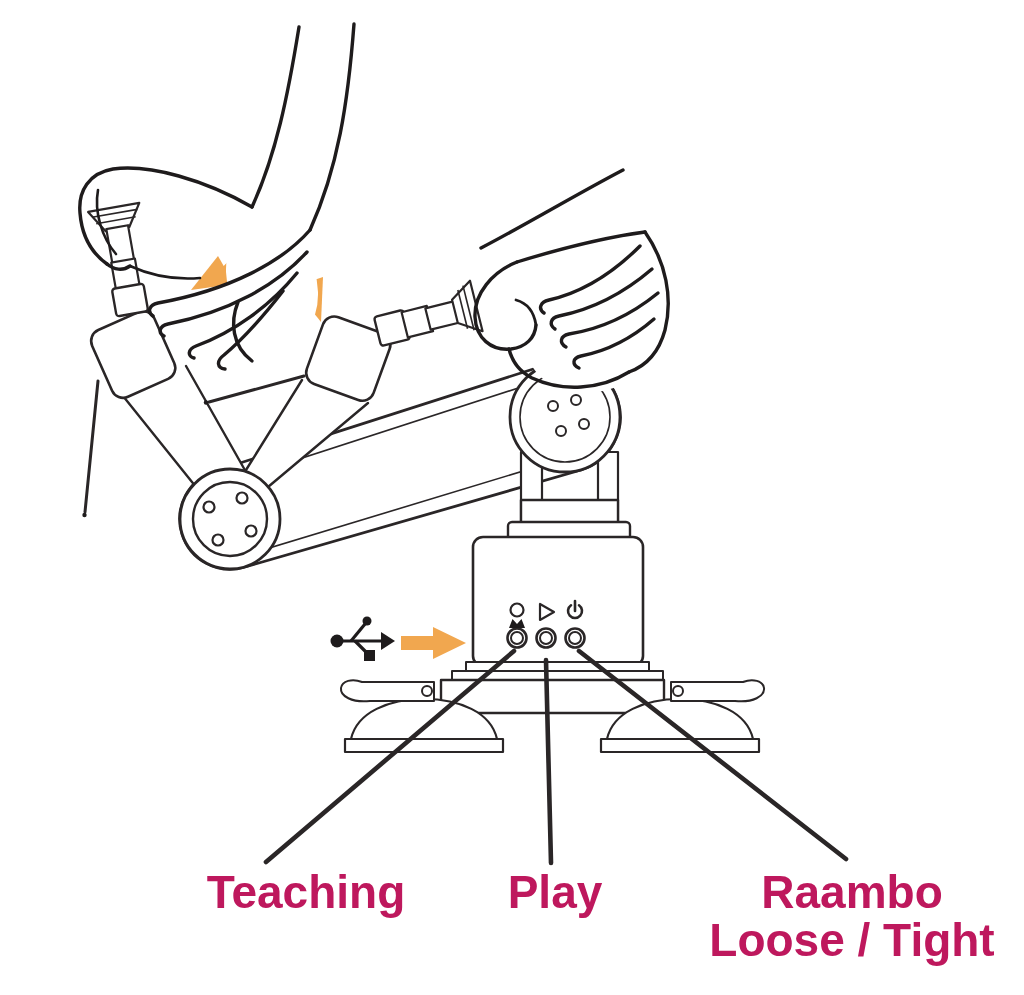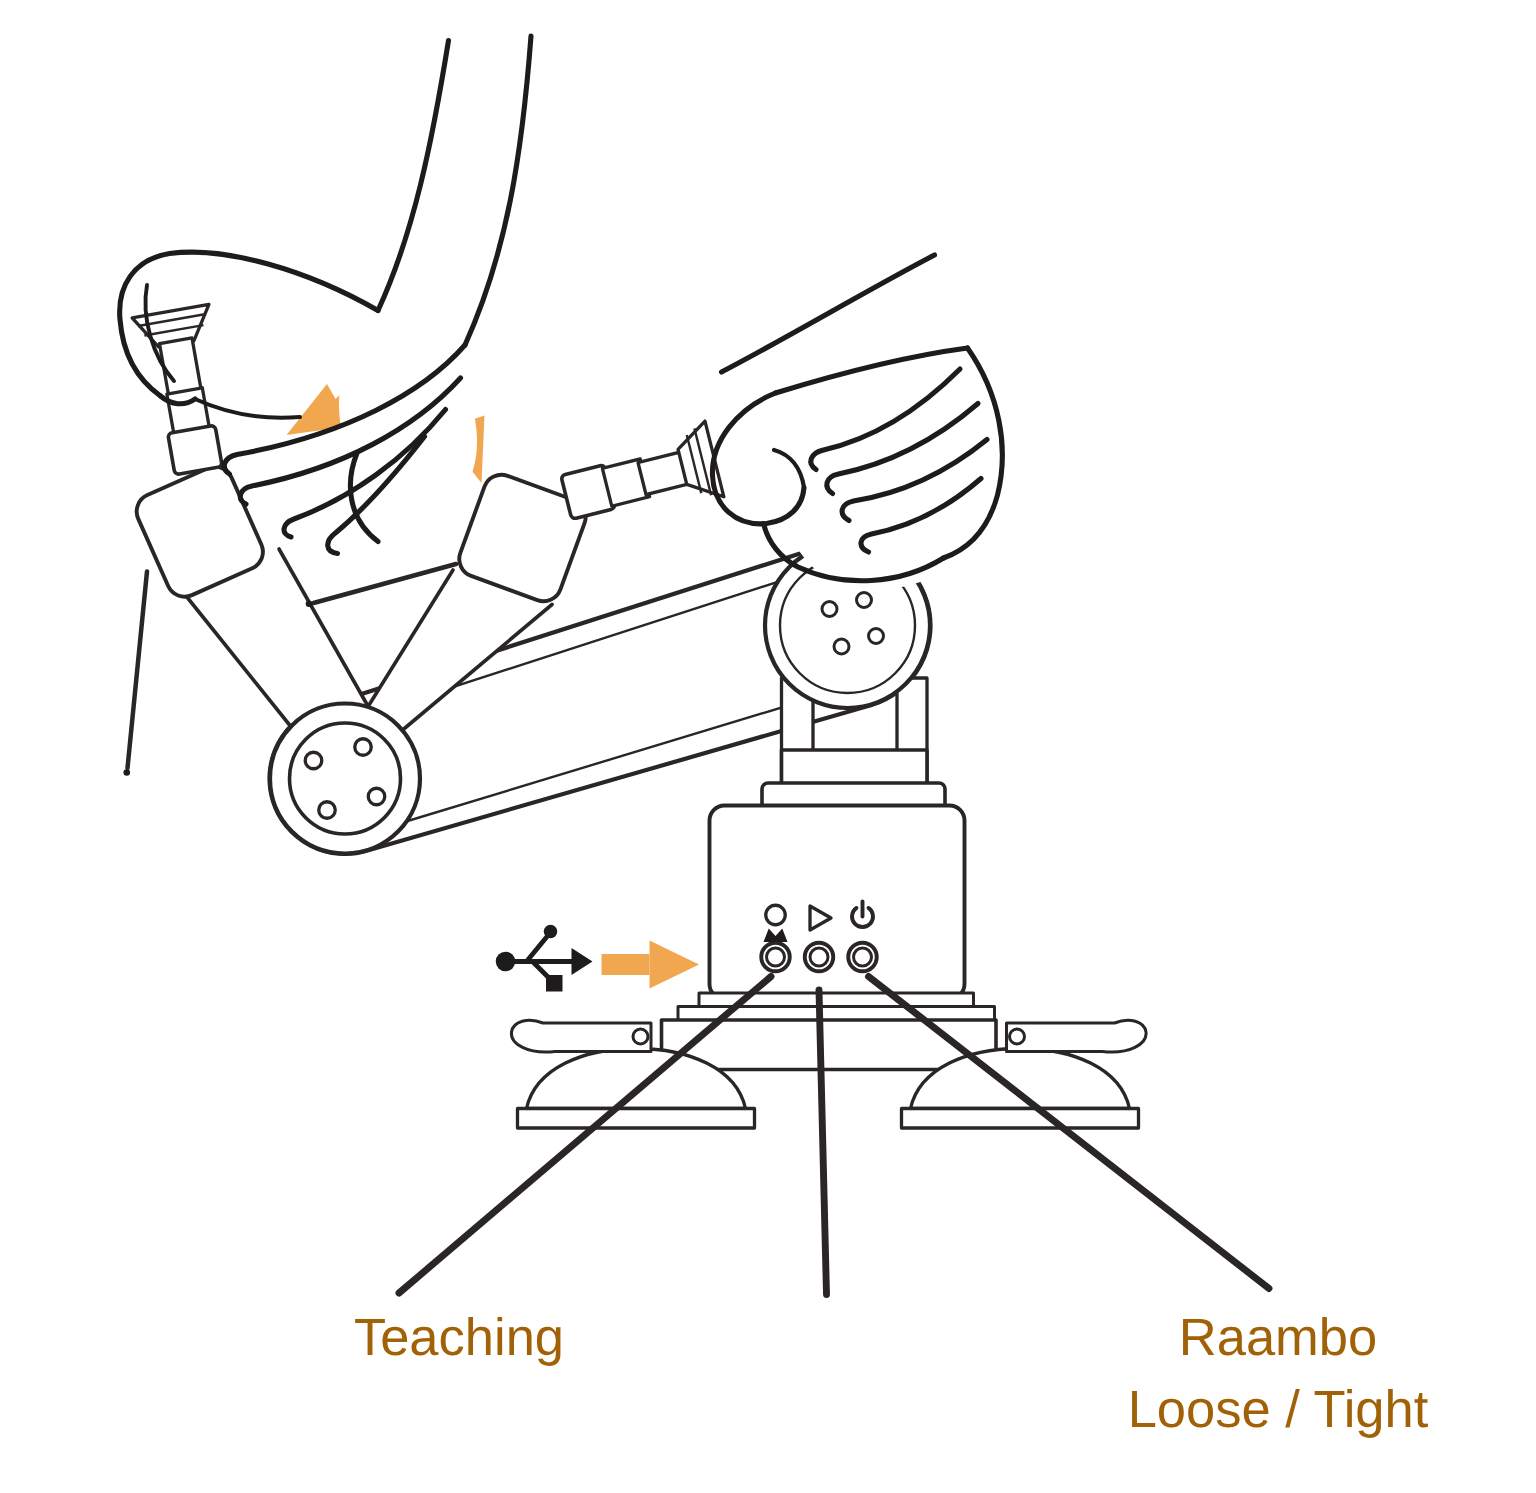--- a/index.html
+++ b/index.html
@@ -8,21 +8,21 @@
   svg{position:absolute;left:0;top:0;}
   .s{fill:#ffffff;stroke:#2a2627;stroke-width:2.4;stroke-linejoin:round;}
   .l{fill:none;stroke:#2a2627;stroke-width:2.4;stroke-linecap:round;stroke-linejoin:round;}
   .thin{fill:none;stroke:#2a2627;stroke-width:1.6;}
   .h{fill:none;stroke:#1e1b1c;stroke-width:3.4;stroke-linecap:round;stroke-linejoin:round;}
   .mask{fill:#ffffff;stroke:none;}
   .ink{fill:#1e1b1c;stroke:none;}
   .orange{fill:#f1a74f;stroke:none;}
   .orangeline{fill:none;stroke:#f1a74f;stroke-width:9;stroke-linecap:round;}
   .callout{fill:none;stroke:#2a2627;stroke-width:4.6;stroke-linecap:round;}
-  .lbl{position:absolute;font-weight:normal;font-size:35px;line-height:48px;color:#a16207;
+  .lbl{position:absolute;font-weight:bold;font-size:46px;line-height:48px;color:#be185d;
        text-align:center;white-space:nowrap;}
 </style>
 </head>
 <body>
 
 <div id="page">
 
 <svg width="1024" height="995" viewBox="0 0 1024 995">
 
   <g>
@@ -195,18 +195,21 @@
   </g>
 
   <path class="callout" d="M 514,651 L 266,862"></path>
   <path class="callout" d="M 546,660 L 551,863"></path>
   <path class="callout" d="M 579,651 L 846,859"></path>
 </svg>
 
 <div class="lbl" style="left:131px;top:868px;width:350px;">
   <div>Teaching</div>
 </div>
+<div class="lbl" style="left:430px;top:868px;width:250px;">
+  <div>Play</div>
+</div>
 <div class="lbl" style="left:677px;top:868px;width:350px;">
   <div>Raambo</div>
   <div>Loose / Tight</div>
 </div>
 
 </div>
 
 </body></html>

